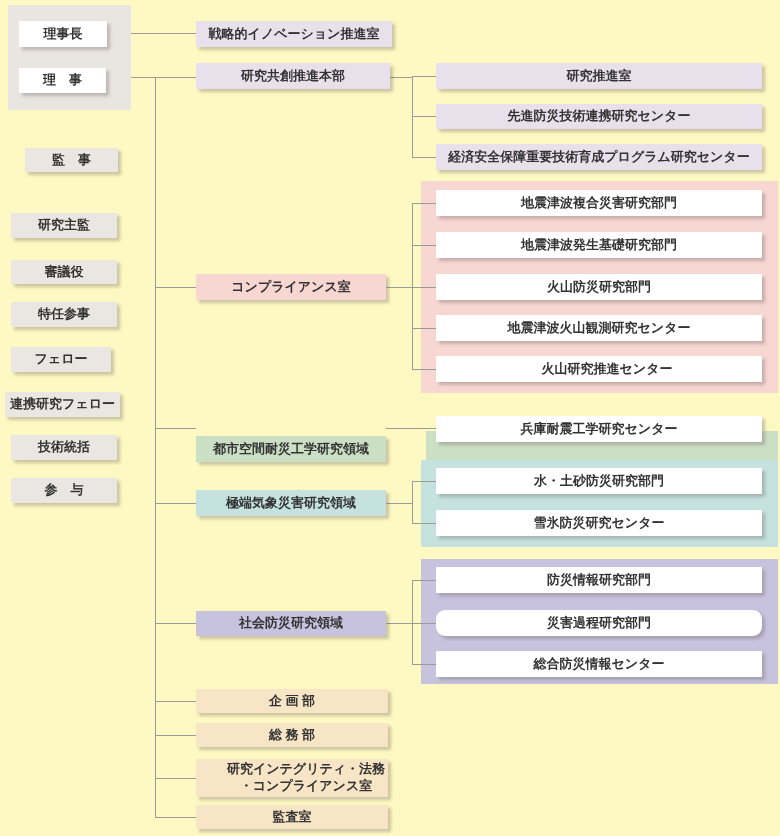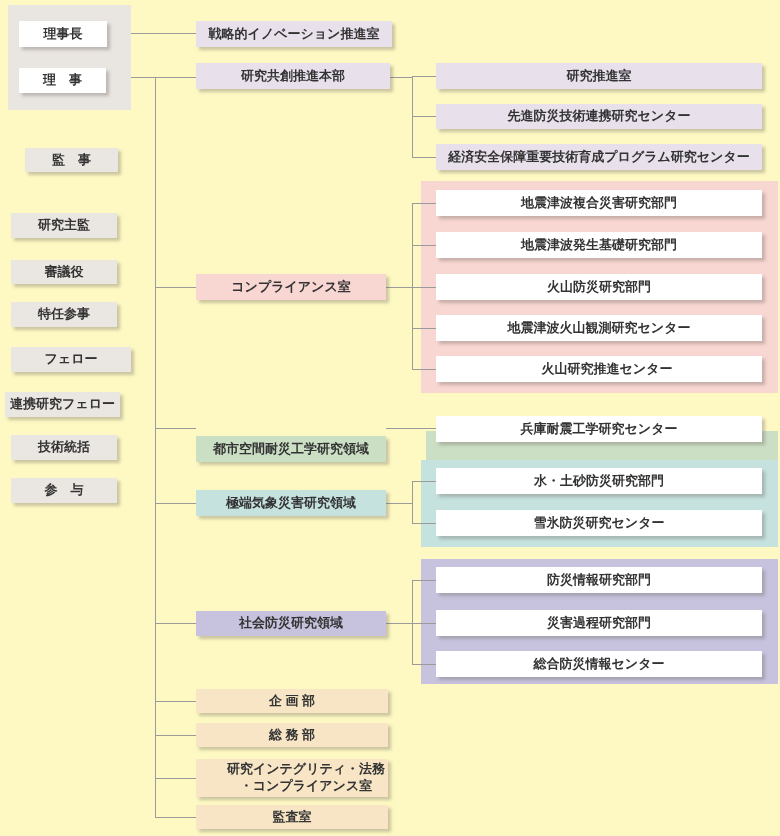--- a/index.html
+++ b/index.html
@@ -76,21 +76,21 @@
   <div class="hline" style="left:412px;top:580px;width:24px;"></div>
   <div class="hline" style="left:412px;top:664px;width:24px;"></div>
 
   <div class="box white" style="left:19px;top:21px;width:88px;height:26px;">理事長</div>
   <div class="box white" style="left:19px;top:68px;width:87px;height:25px;">理　事</div>
 
   <div class="box graybox" style="left:25px;top:148px;width:93px;height:24px;">監　事</div>
   <div class="box graybox" style="left:11px;top:213px;width:106px;height:25px;">研究主監</div>
   <div class="box graybox" style="left:11px;top:260px;width:106px;height:24px;">審議役</div>
   <div class="box graybox" style="left:11px;top:302px;width:106px;height:25px;">特任参事</div>
-  <div class="box graybox" style="left:11px;top:347px;width:120px;height:25px;">フェロー</div>
+  <div class="box graybox" style="left:11px;top:347px;width:100px;height:25px;">フェロー</div>
   <div class="box graybox" style="left:5px;top:392px;width:115px;height:25px;">連携研究フェロー</div>
   <div class="box graybox" style="left:11px;top:435px;width:106px;height:25px;">技術統括</div>
   <div class="box graybox" style="left:11px;top:478px;width:106px;height:25px;">参　与</div>
 
   <div class="box lav" style="left:196px;top:21px;width:196px;height:26px;">戦略的イノベーション推進室</div>
   <div class="box lav" style="left:196px;top:63px;width:194px;height:26px;">研究共創推進本部</div>
   <div class="box pink" style="left:196px;top:274px;width:190px;height:26px;">コンプライアンス室</div>
   <div class="box green" style="left:196px;top:415px;width:190px;height:26px;">都市空間耐災工学研究領域</div>
   <div class="box purple" style="left:196px;top:611px;width:190px;height:25px;">社会防災研究領域</div>
   <div class="box teal" style="left:196px;top:490px;width:190px;height:26px;">極端気象災害研究領域</div>
@@ -109,16 +109,16 @@
   <div class="box white" style="left:436px;top:274px;width:326px;height:26px;">火山防災研究部門</div>
   <div class="box white" style="left:436px;top:315px;width:326px;height:26px;">地震津波火山観測研究センター</div>
   <div class="box white" style="left:436px;top:356px;width:326px;height:26px;padding-left:16px;">火山研究推進センター</div>
 
   <div class="box white" style="left:436px;top:416px;width:326px;height:26px;">兵庫耐震工学研究センター</div>
 
   <div class="box white" style="left:436px;top:468px;width:326px;height:26px;">水・土砂防災研究部門</div>
   <div class="box white" style="left:436px;top:510px;width:326px;height:26px;">雪氷防災研究センター</div>
 
   <div class="box white" style="left:436px;top:567px;width:326px;height:26px;">防災情報研究部門</div>
-  <div class="box white" style="left:436px;top:610px;width:326px;height:26px;">災害過程研究部門</div>
+  <div class="box white" style="left:436px;top:610px;width:326px;height:26px;border-radius:9px;">災害過程研究部門</div>
   <div class="box white" style="left:436px;top:651px;width:326px;height:26px;">総合防災情報センター</div>
 
 </div>
 
 </body></html>

